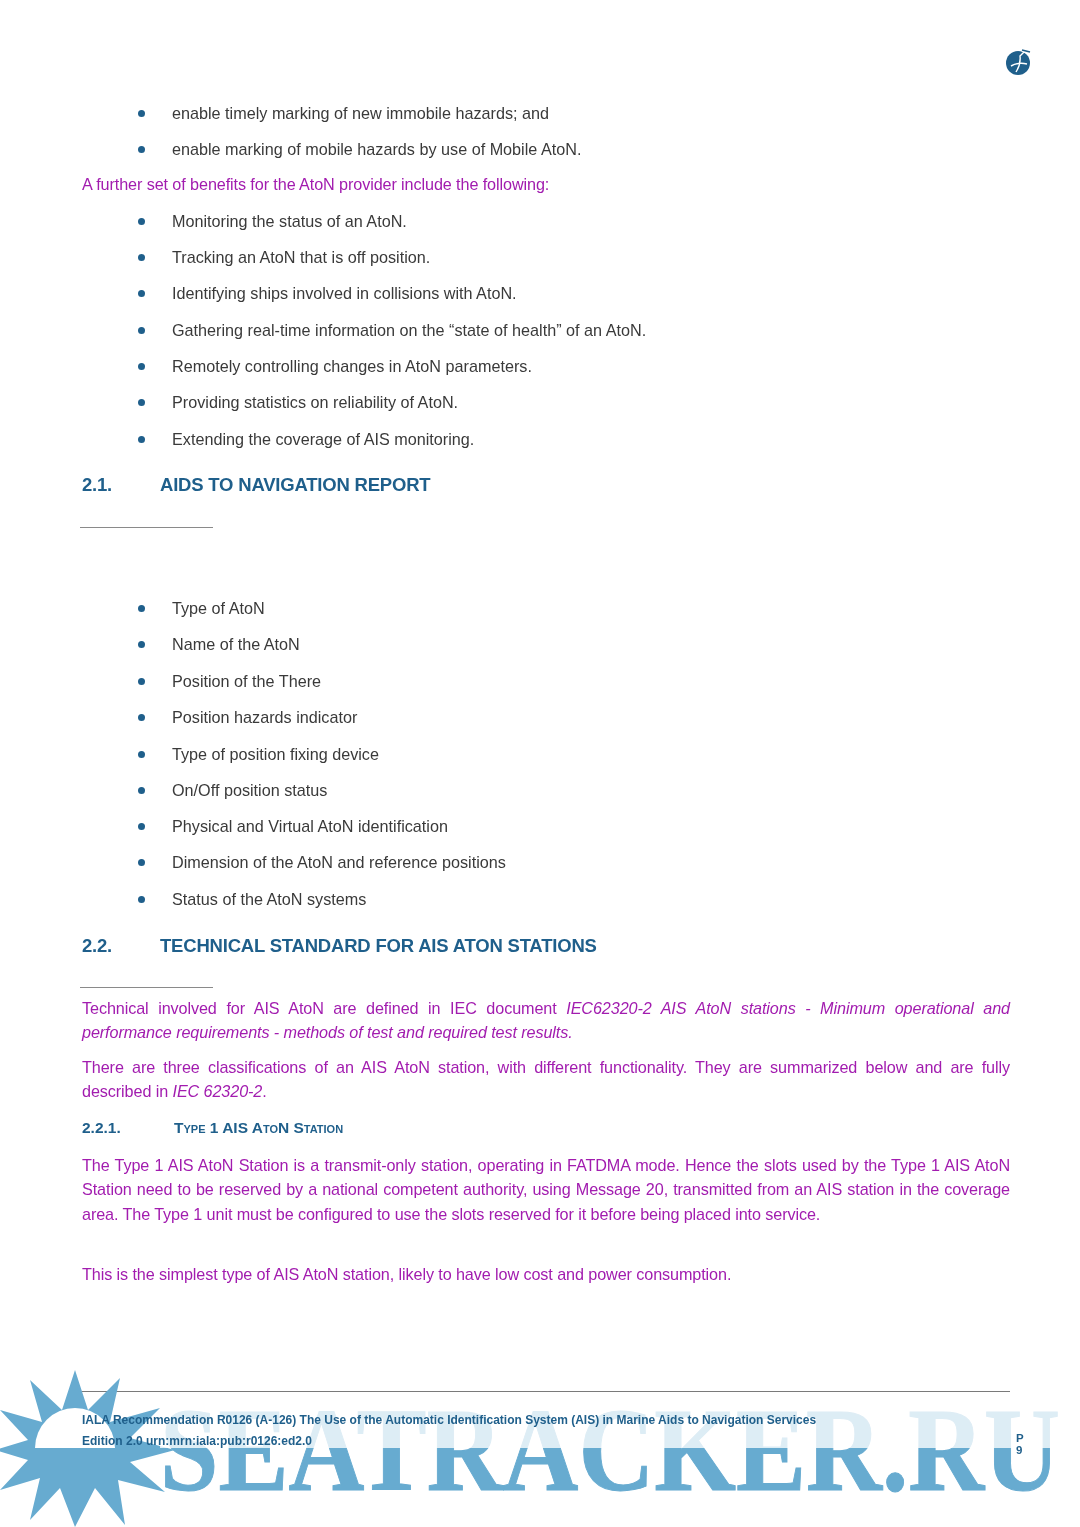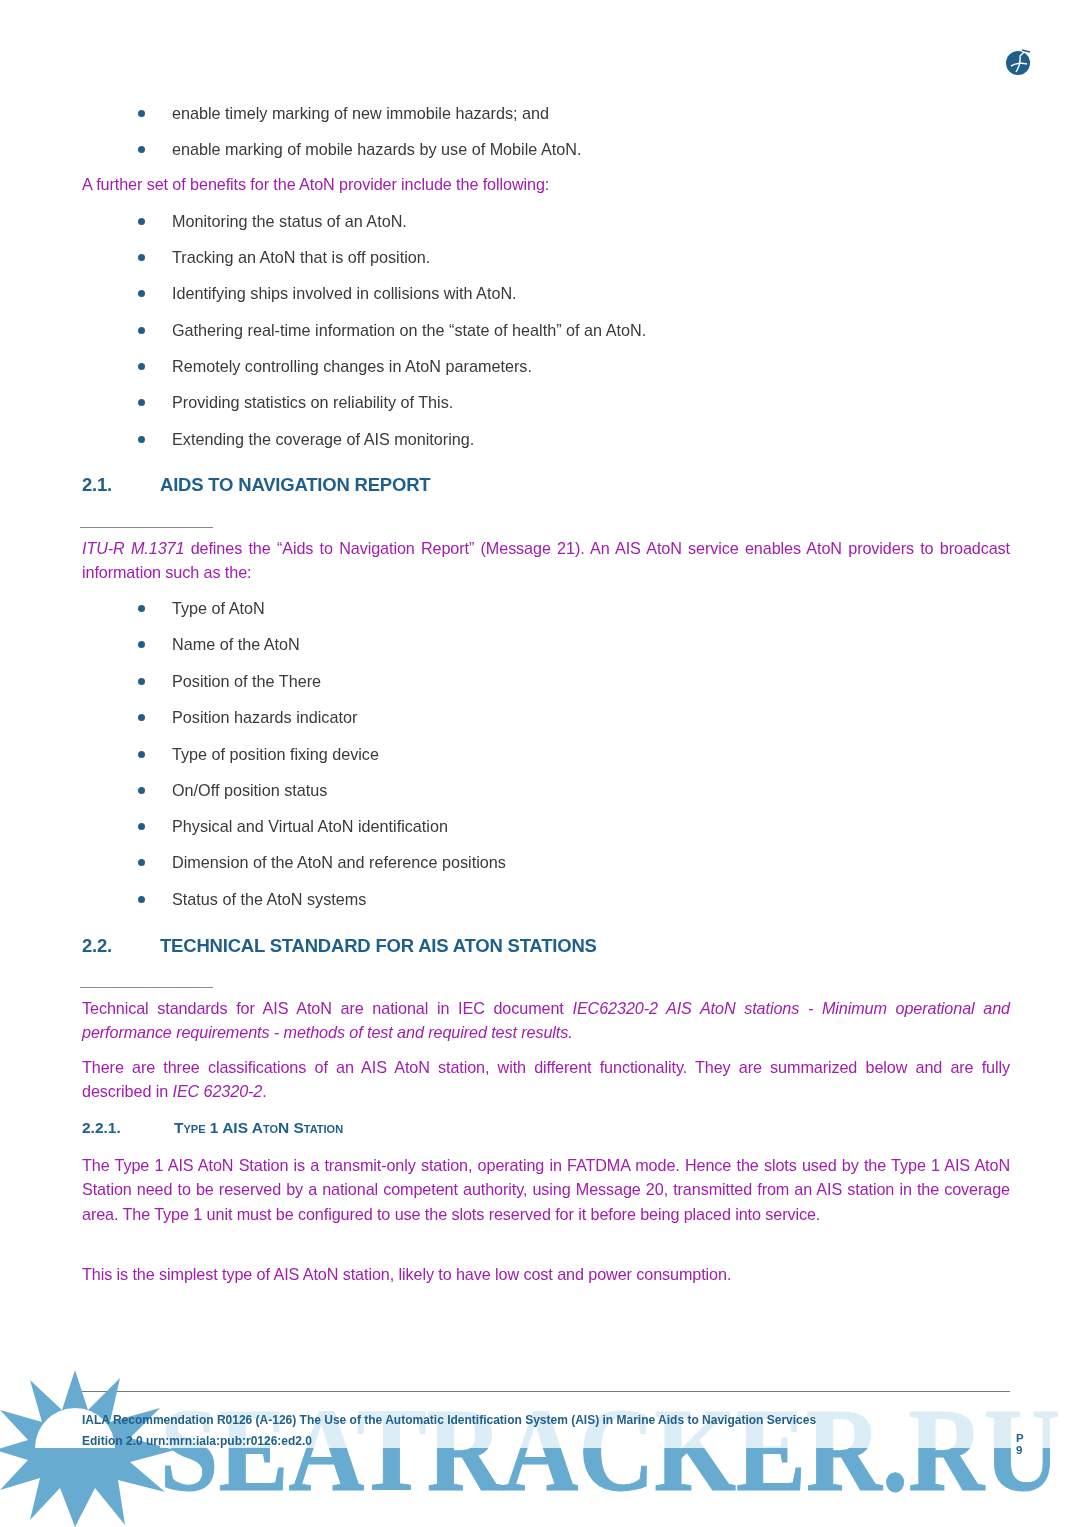--- a/index.html
+++ b/index.html
@@ -70,33 +70,32 @@
   <div class="bullet" style="top:320px">
     <span class="dot"></span>
     <span class="label">Gathering real-time information on the “state of health” of an AtoN.</span>
   </div>
   <div class="bullet" style="top:356px">
     <span class="dot"></span>
     <span class="label">Remotely controlling changes in AtoN parameters.</span>
   </div>
   <div class="bullet" style="top:392px">
     <span class="dot"></span>
-    <span class="label">Providing statistics on reliability of This.</span>
+    <span class="label">Providing statistics on reliability of AtoN.</span>
   </div>
   <div class="bullet" style="top:429px">
     <span class="dot"></span>
     <span class="label">Extending the coverage of AIS monitoring.</span>
   </div>
 
   <div class="h2" style="top:474px">
     <span class="num">2.1.</span>
     <span class="title">AIDS TO NAVIGATION REPORT</span>
   </div>
   <div class="rule-short" style="top:527px"></div>
-  <div class="txt justify" style="top:536px"><i>ITU-R M.1371</i><span> defines the “Aids to Navigation Report” (Message 21). An AIS AtoN service enables AtoN providers to broadcast information such as the:</span></div>
 
   <div class="bullet" style="top:598px">
     <span class="dot"></span>
     <span class="label">Type of AtoN</span>
   </div>
   <div class="bullet" style="top:634px">
     <span class="dot"></span>
     <span class="label">Name of the AtoN</span>
   </div>
   <div class="bullet" style="top:671px">
@@ -126,21 +125,21 @@
   <div class="bullet" style="top:889px">
     <span class="dot"></span>
     <span class="label">Status of the AtoN systems</span>
   </div>
 
   <div class="h2" style="top:935px">
     <span class="num">2.2.</span>
     <span class="title">TECHNICAL STANDARD FOR AIS ATON STATIONS</span>
   </div>
   <div class="rule-short" style="top:987px"></div>
-  <div class="txt justify" style="top:996px"><span>Technical standards for AIS AtoN are national in IEC document </span><i>IEC62320-2 AIS AtoN stations - Minimum operational and performance requirements - methods of test and required test results.</i></div>
+  <div class="txt justify" style="top:996px"><span>Technical involved for AIS AtoN are defined in IEC document </span><i>IEC62320-2 AIS AtoN stations - Minimum operational and performance requirements - methods of test and required test results.</i></div>
   <div class="txt justify" style="top:1055px"><span>There are three classifications of an AIS AtoN station, with different functionality. They are summarized below and are fully described in </span><i>IEC 62320-2</i><span>.</span></div>
 
   <div class="h3" style="top:1119px">
     <span class="num">2.2.1.</span>
     <span class="title">Type 1 AIS AtoN Station</span>
   </div>
   <div class="txt justify" style="top:1153px">The Type 1 AIS AtoN Station is a transmit-only station, operating in FATDMA mode. Hence the slots used by the Type 1 AIS AtoN Station need to be reserved by a national competent authority, using Message 20, transmitted from an AIS station in the coverage area. The Type 1 unit must be configured to use the slots reserved for it before being placed into service.</div>
   <div class="txt" style="top:1262px">This is the simplest type of AIS AtoN station, likely to have low cost and power consumption.</div>
 
   <div class="rule-foot"></div>

